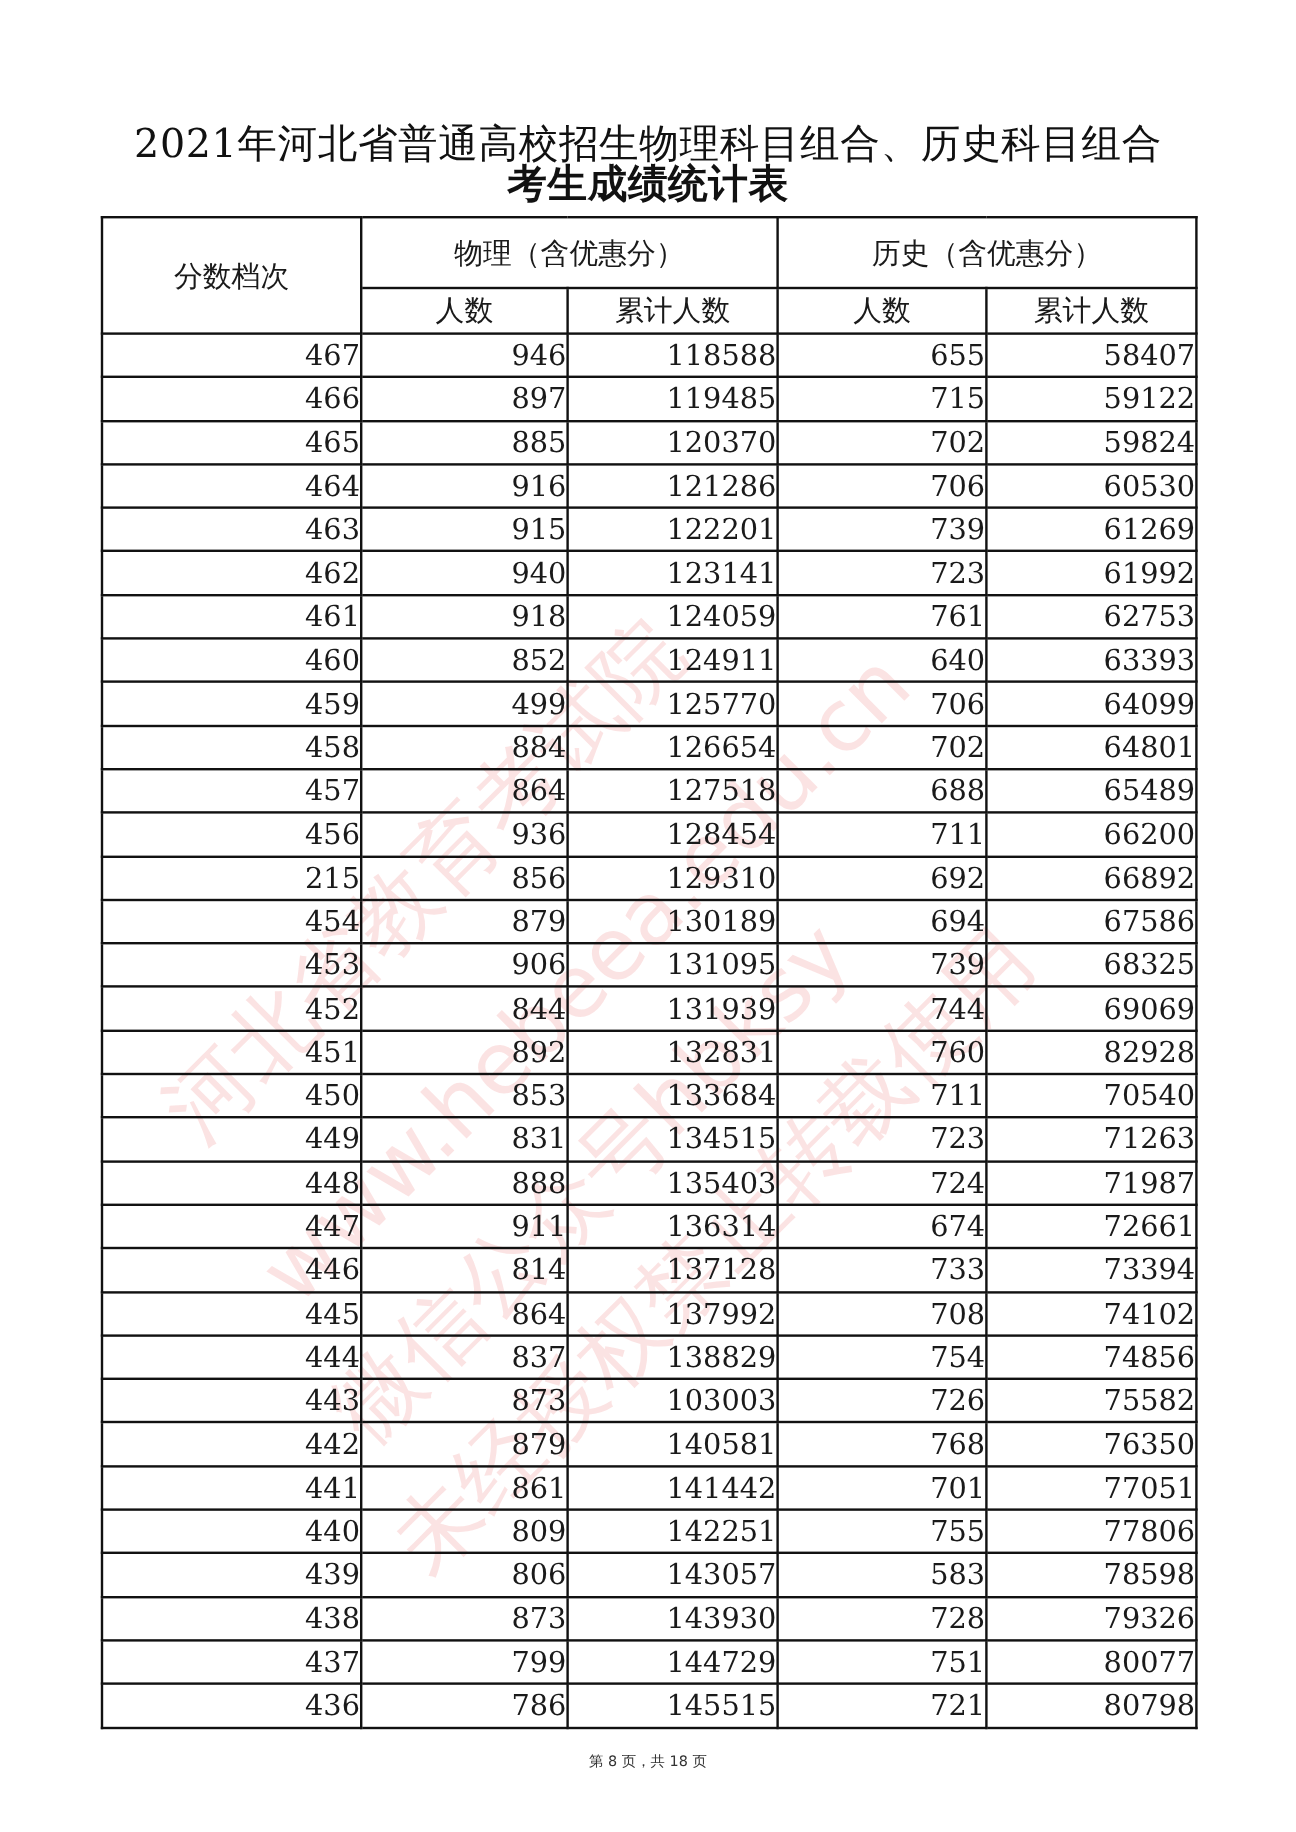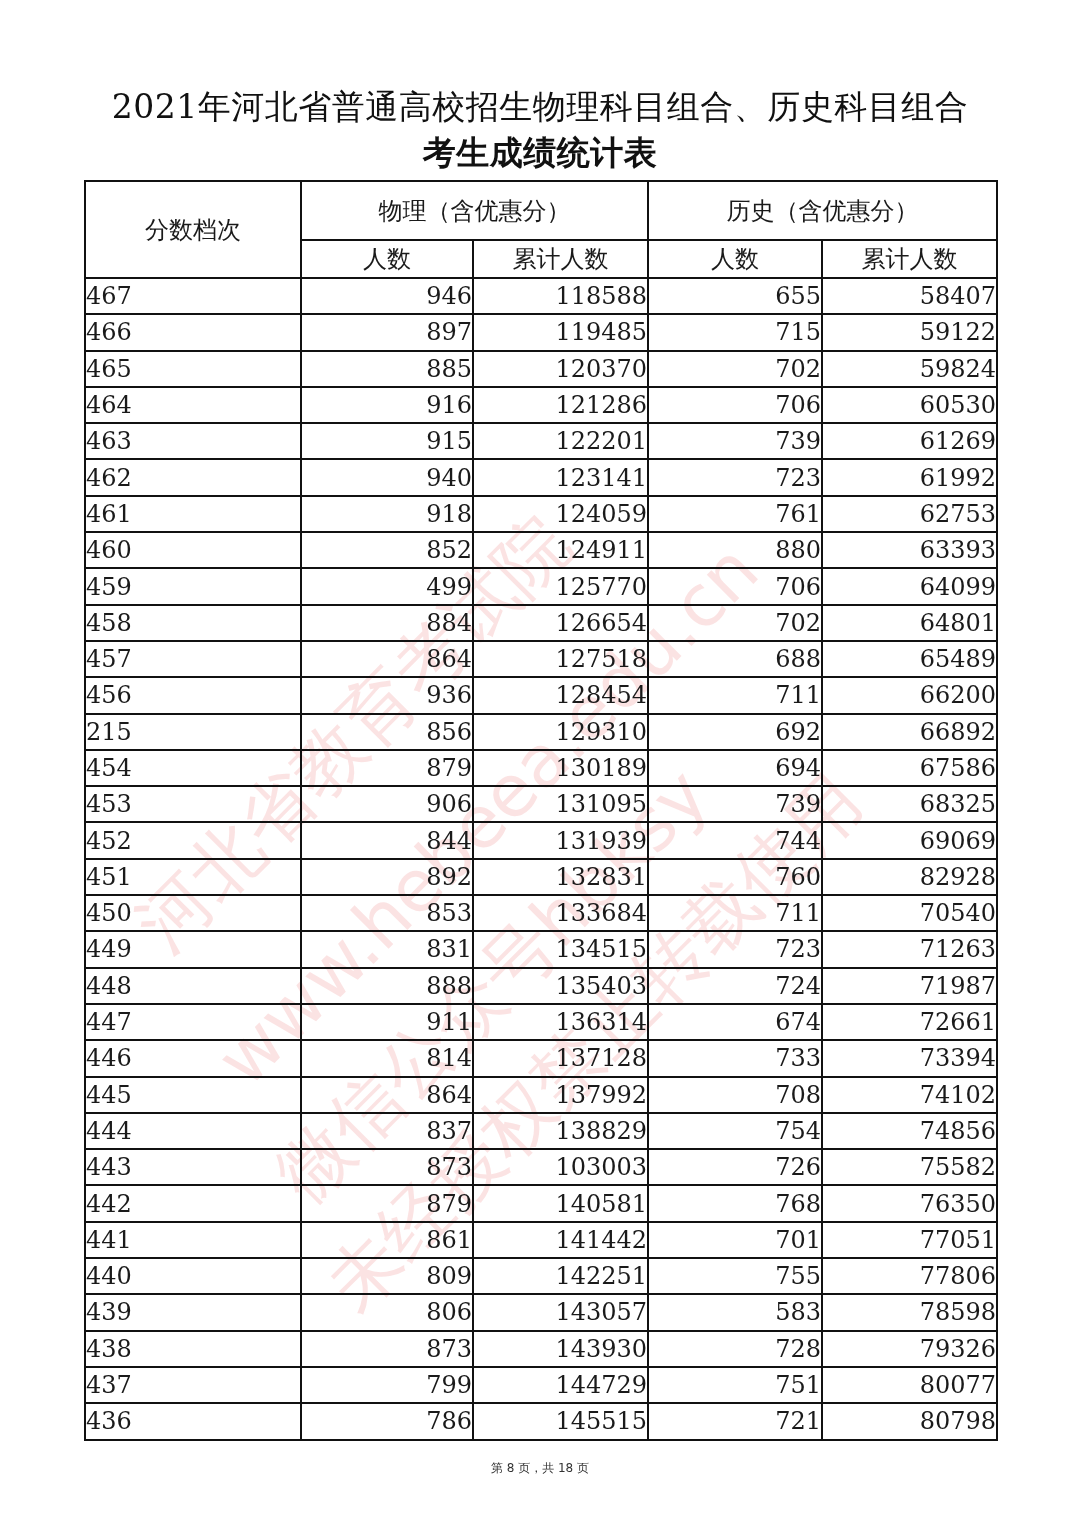--- a/index.html
+++ b/index.html
@@ -1,30 +1,30 @@
 <!DOCTYPE html>
 <html><head>
 <meta charset="utf-8">
 <style>
   html, body { margin:0; padding:0; background:#ffffff; }
   body { width:1080px; height:1527px; position:relative; overflow:hidden;
          font-family:"DejaVu Serif","Liberation Serif",serif; color:#1a1a1a; }
   .title { position:absolute; left:0; width:1080px; text-align:center;
            font-size:33px; line-height:40px; letter-spacing:0.5px; color:#111; }
-  .title.t1 { top:87px;text-align:center; }
+  .title.t1 { top:100px;text-align:center; }
   .title.t2 { top:133px;font-weight:bold; }
   table.scores { position:absolute; left:84px; top:180px; border-collapse:collapse;
                  table-layout:fixed; width:912px; }
   table.scores td, table.scores th { border:2px solid #111; padding:0; font-weight:normal;
                  font-size:24px; color:#1a1a1a; }
   table.scores th { font-size:24px; text-align:center; }
   .hdr1 th { height:57px; }
   .hdr2 th { height:36px; }
   table.scores tbody td { height:34.3px; line-height:34px; }
-  td.score { text-align:left; }
+  td.score { text-align:right; }
   td.num { text-align:right; padding-right:3px; }
   .footer { position:absolute; top:1460px; left:0; width:1080px; text-align:center;
             font-size:12px; color:#333; font-family:"DejaVu Sans","Liberation Sans",sans-serif; }
   .wm { position:absolute; color:rgba(230,80,80,0.16); font-size:72px; white-space:nowrap;
         transform-origin:left center; transform:rotate(-45deg); pointer-events:none;
         font-family:"DejaVu Sans","Liberation Sans",sans-serif; }
 </style>
 </head>
 <body>
 
@@ -104,21 +104,21 @@
         <td class="score">461</td>
         <td class="num">918</td>
         <td class="num">124059</td>
         <td class="num">761</td>
         <td class="num">62753</td>
       </tr>
       <tr>
         <td class="score">460</td>
         <td class="num">852</td>
         <td class="num">124911</td>
-        <td class="num">880</td>
+        <td class="num">640</td>
         <td class="num">63393</td>
       </tr>
       <tr>
         <td class="score">459</td>
         <td class="num">499</td>
         <td class="num">125770</td>
         <td class="num">706</td>
         <td class="num">64099</td>
       </tr>
       <tr>

